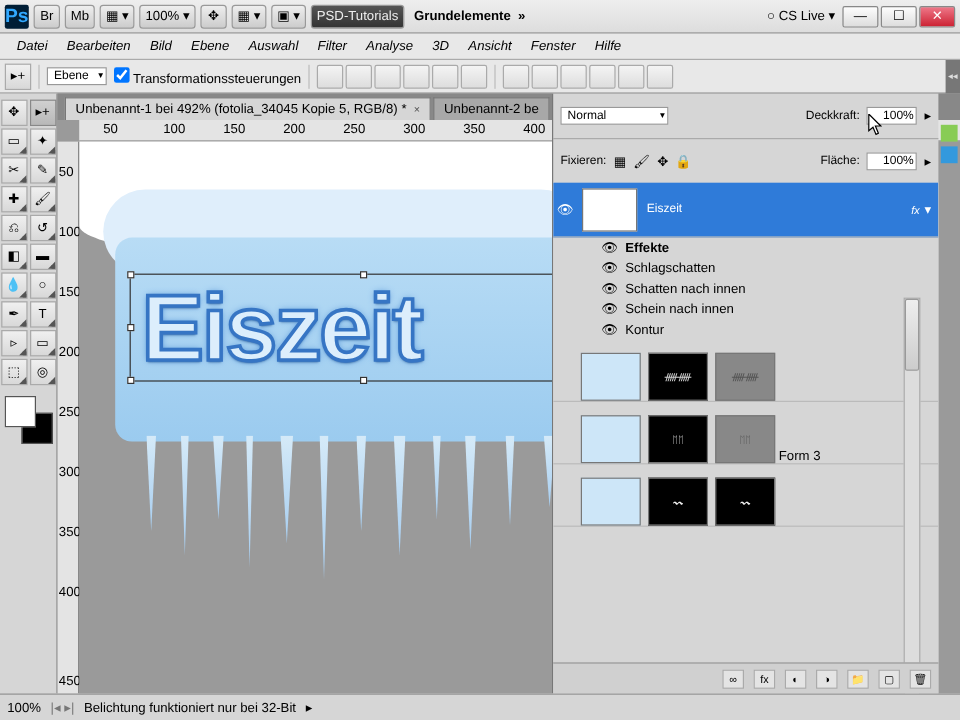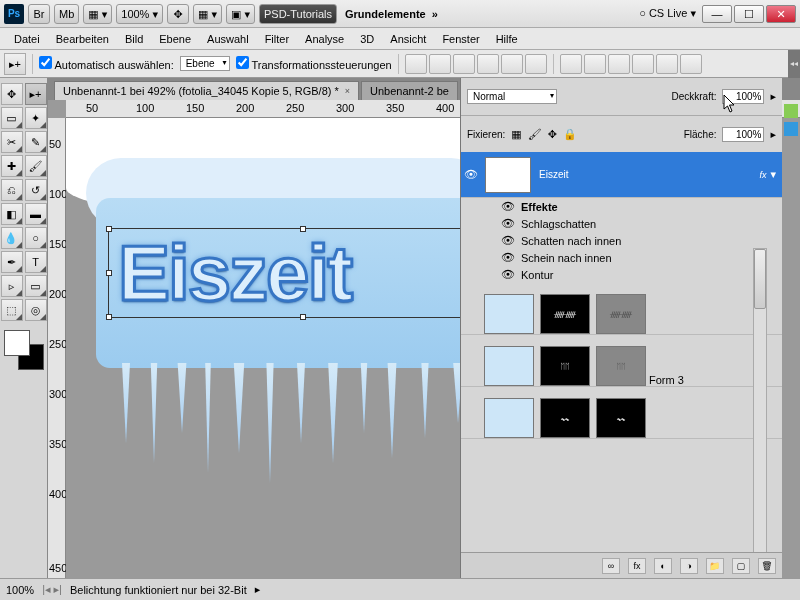--- a/index.html
+++ b/index.html
@@ -1,29 +1,29 @@
 <!DOCTYPE html>
 <html><head>
 <meta charset="utf-8">
 <style>
 * { margin:0; padding:0; box-sizing:border-box; font-family:Tahoma,Arial,sans-serif; font-size:11px; user-select:none; }
 body { background:#999; width:800px; height:600px; overflow:hidden; position:relative; }
 
 
 .titlebar { height:28px; background:linear-gradient(#eee,#ddd); border-bottom:1px solid #aaa; display:flex; align-items:center; padding:0 4px; }
-.titlebar .logo { width:20px; height:20px; background:#001e36; color:#31a8ff; font-weight:bold; text-align:center; line-height:20px; font-size:10px; border-radius:2px; }
+.titlebar .logo { width:20px; height:20px; background:#001e36; color:#31a8ff; font-weight:bold; text-align:center; line-height:20px; font-size:16px; border-radius:2px; }
 .titlebar .tbtn { min-width:22px; height:20px; background:linear-gradient(#eee,#ccc); border:1px solid #999; border-radius:3px; margin-left:4px; text-align:center; line-height:18px; padding:0 4px; }
 .titlebar .tbtn.dark { background:linear-gradient(#555,#333); color:#eee; }
 .titlebar .spacer { flex:1; }
 .titlebar .winbtn { width:30px; height:18px; border:1px solid #888; text-align:center; line-height:16px; margin-left:2px; background:linear-gradient(#fdfdfd,#ddd); border-radius:2px; }
 .titlebar .winbtn.close { background:linear-gradient(#e78,#c23); color:#fff; }
 
 
 .menubar { height:22px; background:#e8e8e8; border-bottom:1px solid #aaa; display:flex; align-items:center; padding:0 6px; }
-.menubar span { padding:3px 8px; }
+.menubar span { padding:3px 8px;font-style:italic; }
 
 
 .optbar { height:28px; background:#e8e8e8; border-bottom:1px solid #999; display:flex; align-items:center; padding:0 4px; gap:6px; position:relative; }
 .optbar .drop { background:#fff; border:1px solid #999; padding:1px 14px 1px 5px; font-size:10px; position:relative; }
 .optbar .drop::after { content:"▾"; position:absolute; right:2px; font-size:8px; }
 .optbar .sep { width:1px; height:20px; background:#bbb; }
 .grpicons { display:flex; gap:2px; }
 .grpicons .gi { width:22px; height:20px; background:linear-gradient(#f4f4f4,#ddd); border:1px solid #aaa; border-radius:2px; position:relative; }
 .collapsebtn { position:absolute; right:0; top:0; width:12px; height:28px; background:#777; color:#ddd; text-align:center; line-height:28px; font-size:8px; }
 
@@ -130,21 +130,20 @@
   <span>Analyse</span>
   <span>3D</span>
   <span>Ansicht</span>
   <span>Fenster</span>
   <span>Hilfe</span>
 </div>
 
 <div class="optbar">
   <div class="tool" style="margin:0">▸+</div>
   <div class="sep"></div>
-  <label><input type="checkbox" checked="" style=""> <span>Automatisch auswählen:</span></label>
   <div class="drop">Ebene</div>
   <label><input type="checkbox" checked="" style=""> <span>Transformationssteuerungen</span></label>
   <div class="sep"></div>
   <div class="grpicons">
     <div class="gi"></div>
     <div class="gi"></div>
     <div class="gi"></div>
     <div class="gi"></div>
     <div class="gi"></div>
     <div class="gi"></div>

